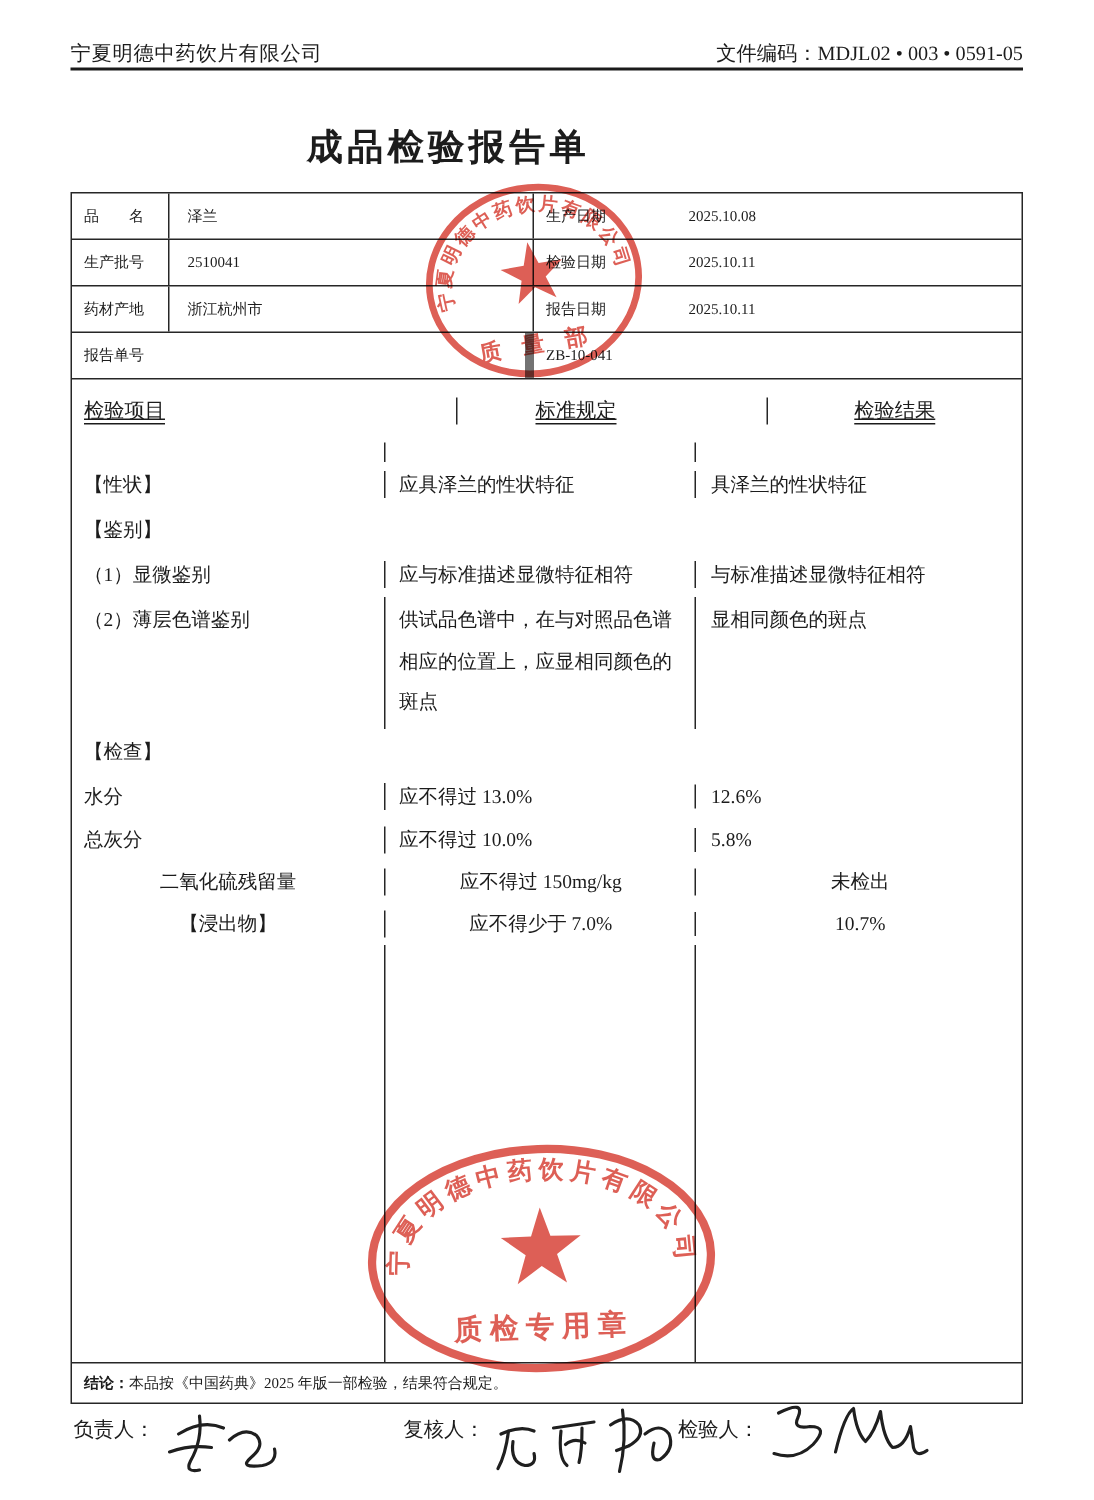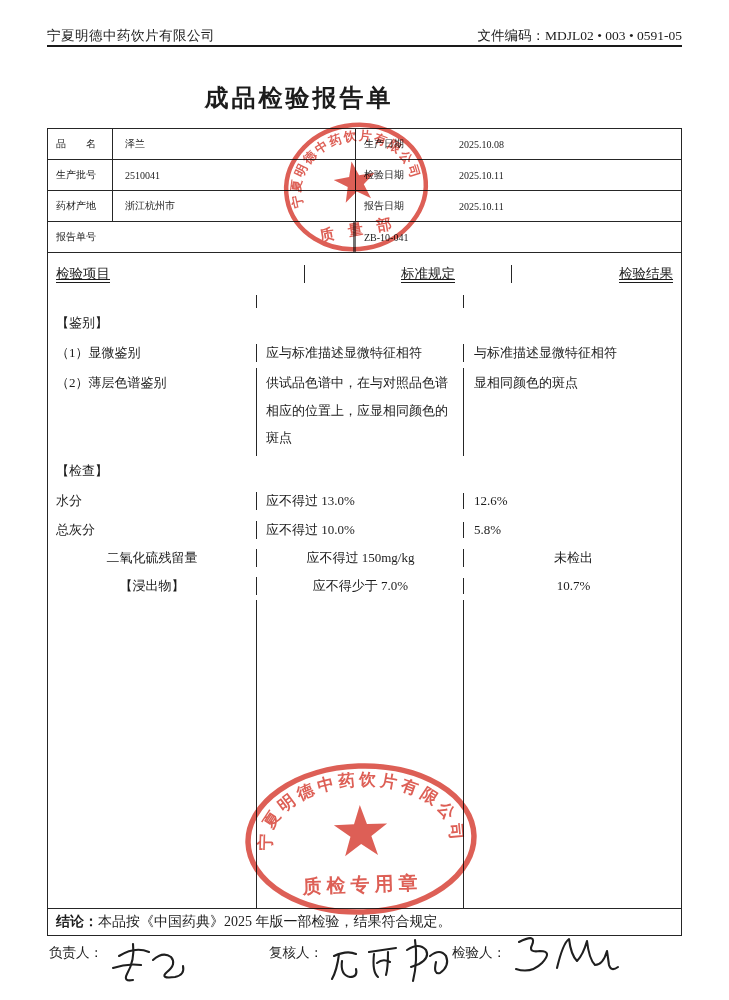--- a/index.html
+++ b/index.html
@@ -19,42 +19,42 @@
   .doc-table { position:absolute; left:47px; top:128px; width:635px; border:1.5px solid #262626; }
 
   
   .i-row { display:grid; grid-template-columns:65px 243px 1fr; height:31px;
            border-bottom:1px solid #262626; align-items:center; font-size:10px; }
   .i-row.merged { grid-template-columns:308px 1fr; }
   .i-row .c1 { padding-left:8px; height:100%; display:flex; align-items:center; border-right:1px solid #262626; }
   .i-row .c2 { padding-left:12px; height:100%; display:flex; align-items:center; border-right:1px solid #262626; }
   .i-row .c3 { padding-left:8px; display:flex; align-items:center; }
   .i-row .c3 .lbl { width:95px; }
-  .i-row.merged .c1 { border-right:3px solid #737373; }
+  .i-row.merged .c1 { border-right:6px solid #737373; }
 
   
   .result { display:flex; flex-direction:column; height:655px; font-size:13px; }
   .rr { display:grid; grid-template-columns:208px 207px 1fr; }
   .rr > div { padding:0 8px; }
   .rr > .cc2, .rr > .cc3 { border-left:1px solid #262626; }
   .rr.hdr { height:42px; align-items:center; font-size:13.5px;text-decoration:underline; }
-  .rr.hdr .cc2, .rr.hdr .cc3 { text-align:right;margin-left:48px; }
+  .rr.hdr .cc2, .rr.hdr .cc3 { text-align:center;margin-left:48px; }
   .rr.hdr span { text-decoration:underline; text-underline-offset:4px; }
   .rr.sp  { height:13px; }
   .rr.h30 { height:30px; align-items:center; }
   .rr.h29 { height:29px; align-items:center; }
   .rr.h28 { height:28px; align-items:center;text-align:center; }
   .rr.tall { height:88px; }
   .rr.tall > div { line-height:27.5px; padding-top:1px; }
   .rr.fill { flex:1 1 auto; }
   .cc2.std { padding-left:9px; }
   .cc3.res { padding-left:10px; }
 
   .concl { height:27px; border-top:1px solid #262626; display:flex; align-items:center;
-           padding-left:8px; font-size:14px; }
+           padding-left:8px; font-size:10px; }
   .concl .b { font-weight:bold; }
 
   
   .stamp { position:absolute; mix-blend-mode:multiply; opacity:.82; pointer-events:none; }
   .stamp-top    { left:228px; top:-12px;  transform:rotate(-10deg); }
   .stamp-bottom { left:188px; top:623px; transform:rotate(-2deg); }
 
   
   .sign-row { position:absolute; left:47px; top:938px; width:635px; height:62px; font-size:13.5px; }
   .sign-row .slbl { position:absolute; top:6px; }
@@ -114,20 +114,25 @@
       <div class="cc2"><span>标准规定</span></div>
       <div class="cc3"><span>检验结果</span></div>
     </div>
     <div class="rr sp">
         <div class="cc1"></div>
         <div class="cc2"></div>
         <div class="cc3"></div>
       </div>
 
     <div class="rr h30">
+      <div class="cc1">【性状】</div>
+      <div class="cc2 std">应具泽兰的性状特征</div>
+      <div class="cc3 res">具泽兰的性状特征</div>
+    </div>
+    <div class="rr h30">
       <div class="cc1">【鉴别】</div>
       <div class="cc2 std"></div>
       <div class="cc3 res"></div>
     </div>
     <div class="rr h30">
       <div class="cc1">（1）显微鉴别</div>
       <div class="cc2 std">应与标准描述显微特征相符</div>
       <div class="cc3 res">与标准描述显微特征相符</div>
     </div>
     <div class="rr tall">

